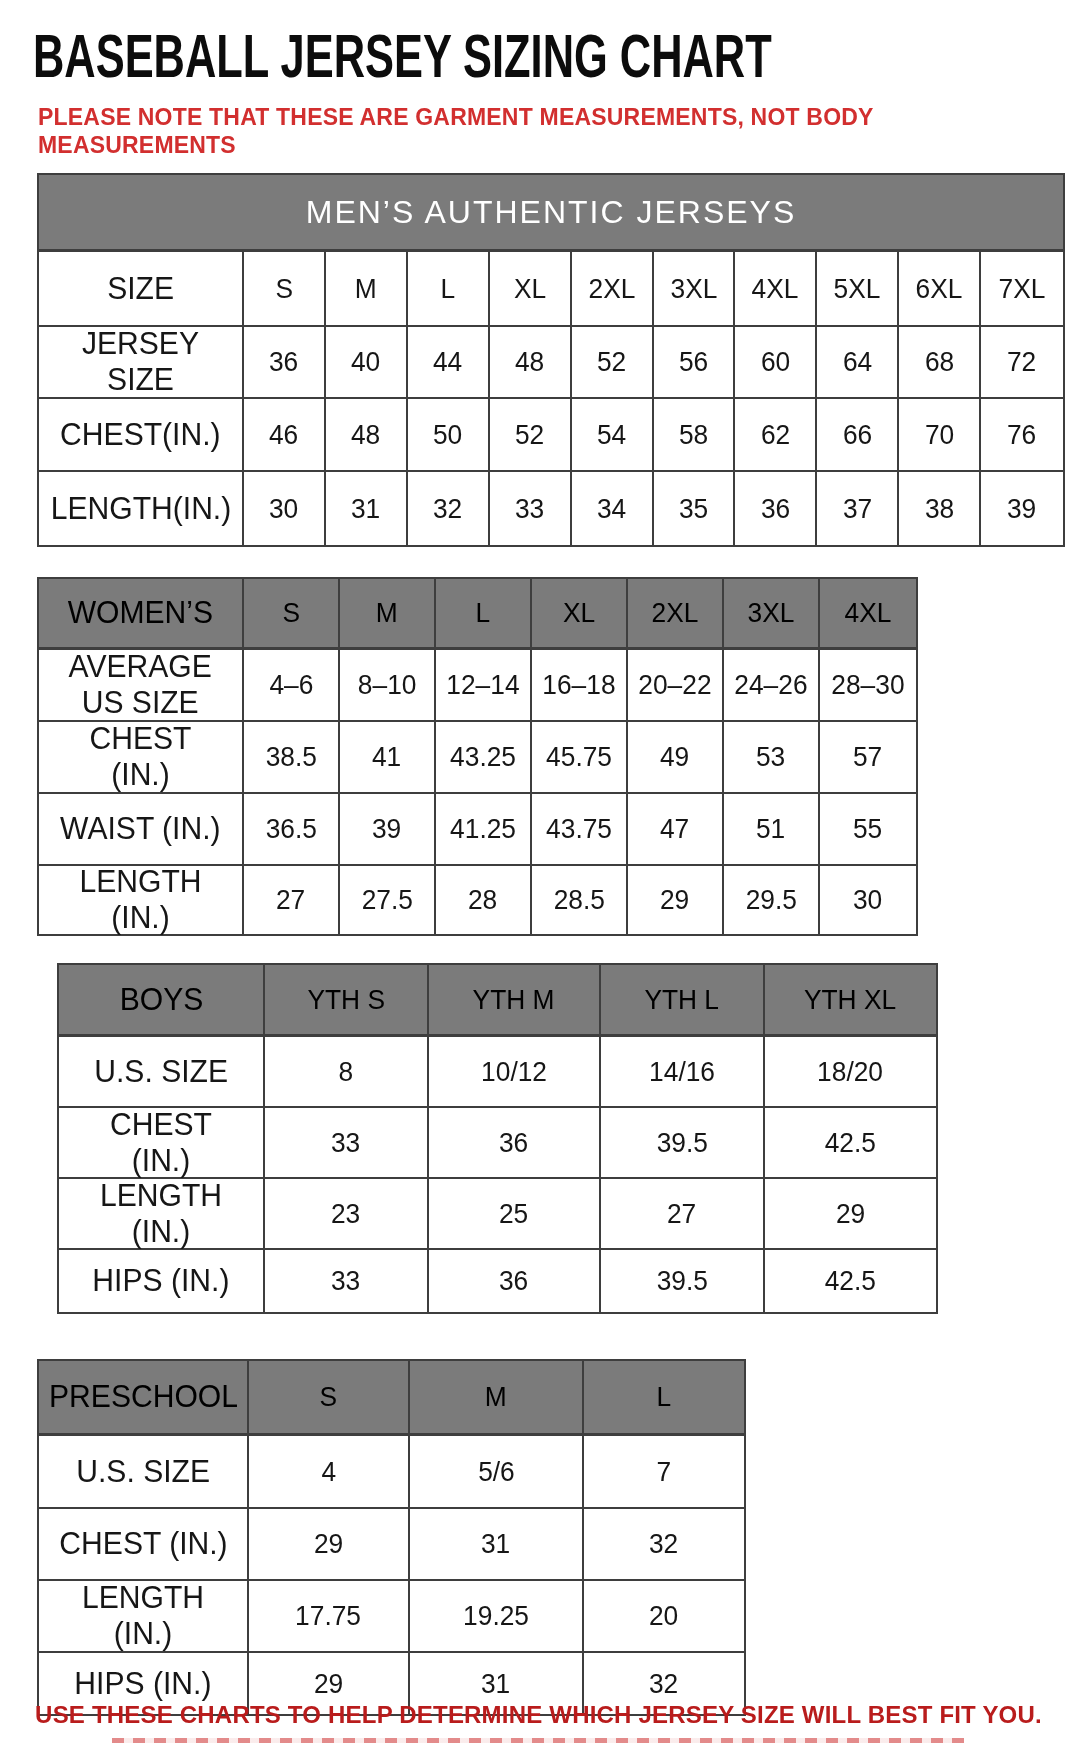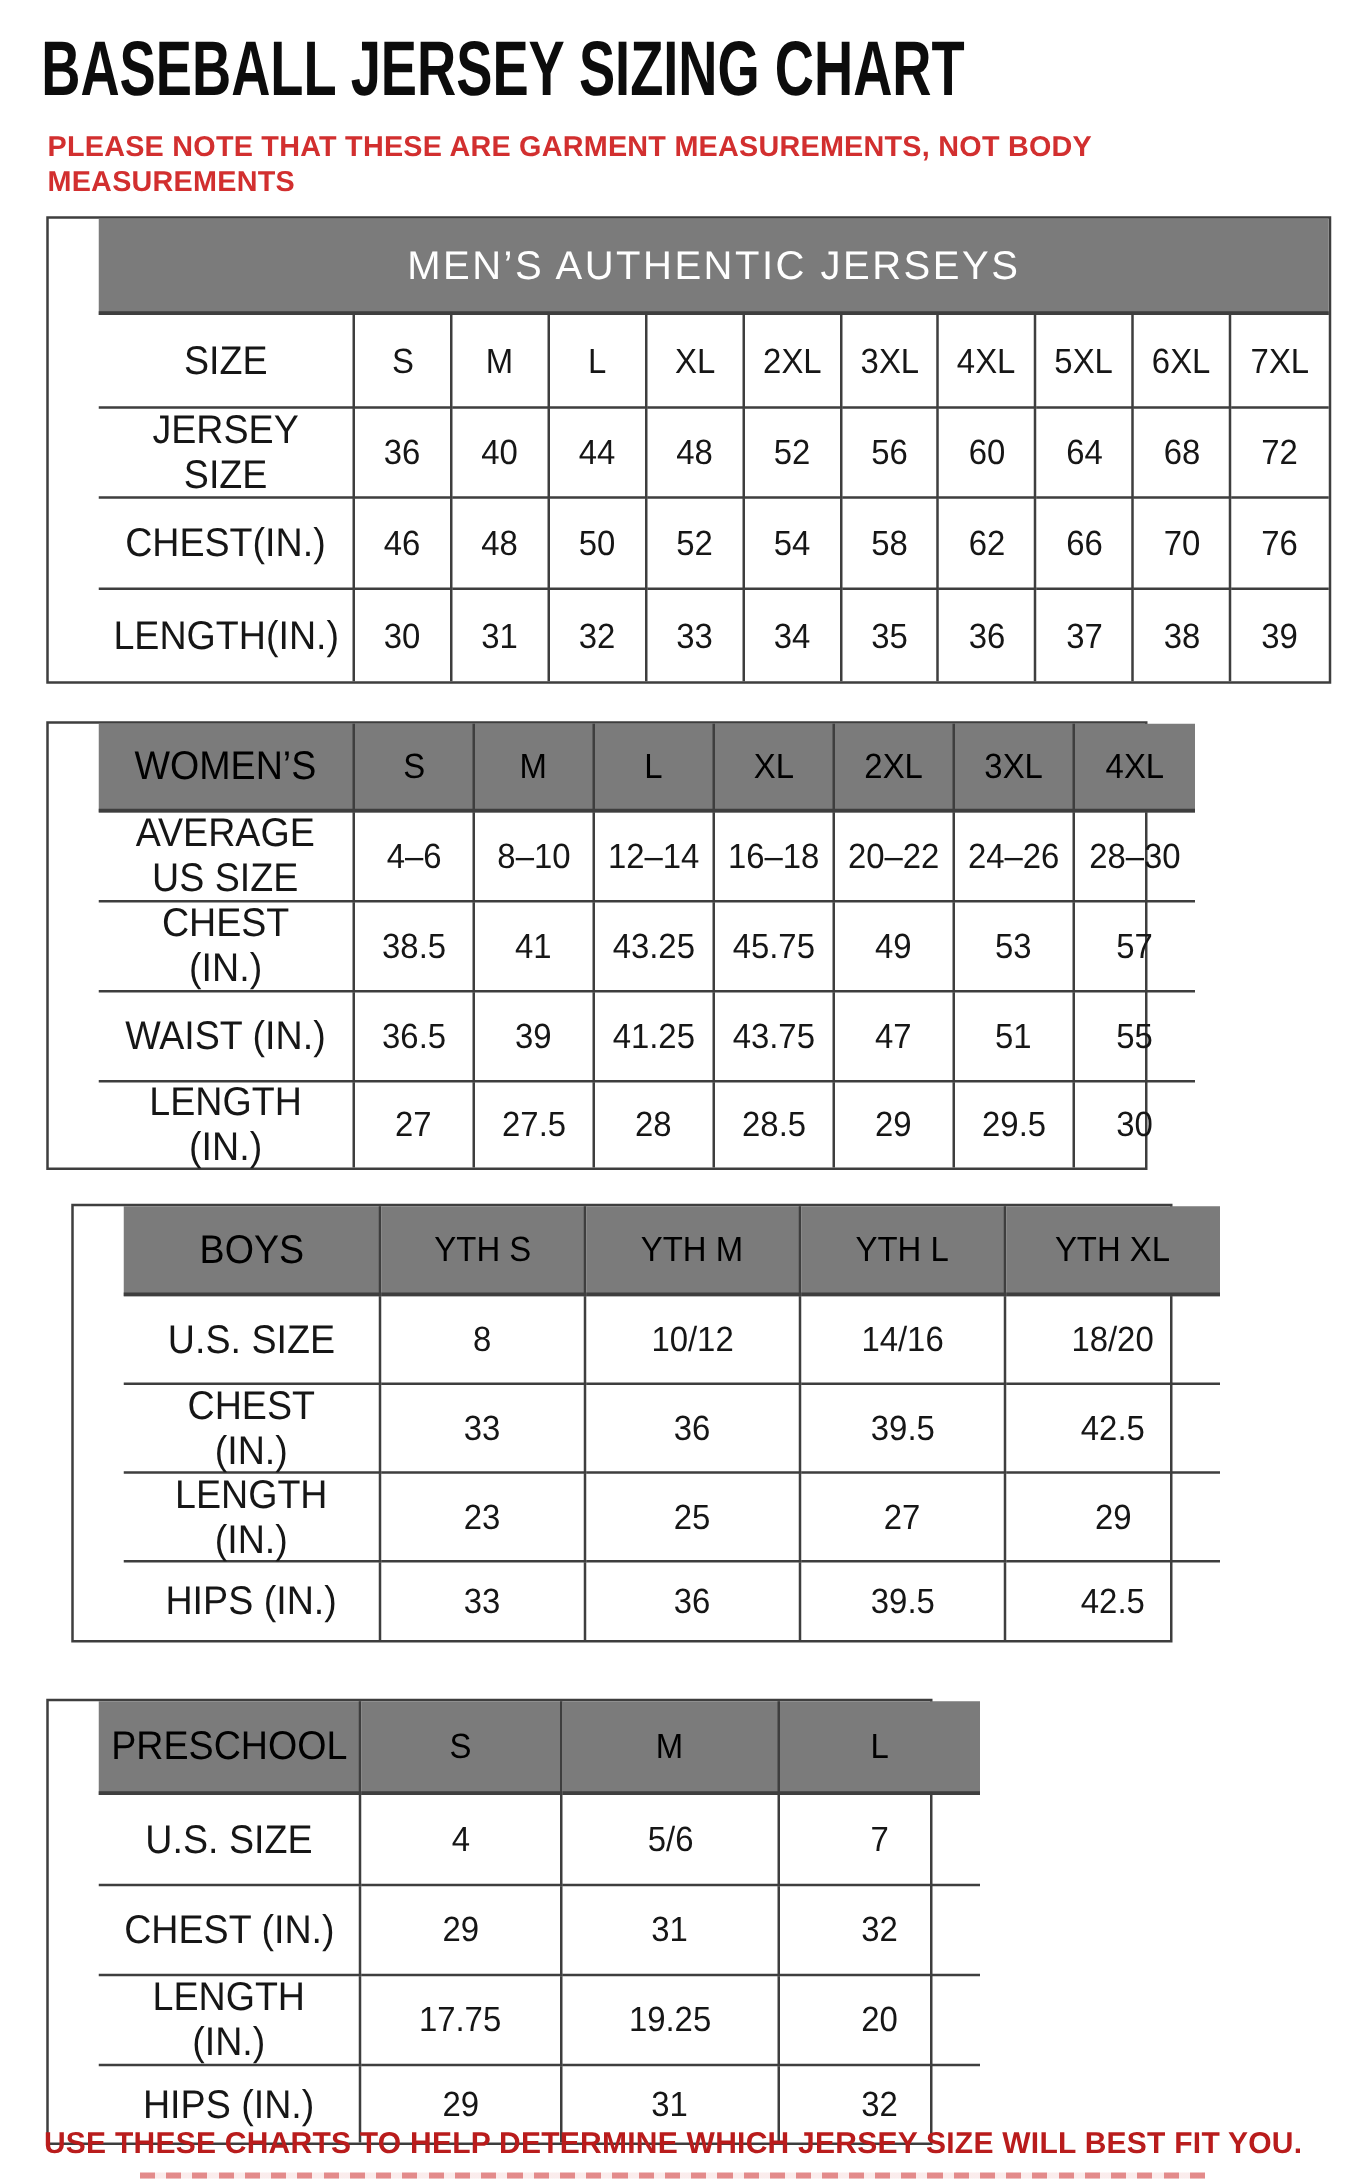--- a/index.html
+++ b/index.html
@@ -13,21 +13,20 @@
     transform:scaleX(0.70);transform-origin:left top;letter-spacing:0;
   }
   .note{
     position:absolute;left:22px;top:87px;margin:16px;width:880px;
     font-size:23px;font-weight:700;color:#d22f2f;line-height:28px;
     white-space:pre-line;letter-spacing:.2px;
   }
   .tbl{
     position:absolute;display:grid;box-sizing:border-box;background:#fff;
     border:2px solid #3e3e3e;
-    padding-left:40px;
   }
   .cell{
     display:flex;align-items:center;justify-content:center;text-align:center;
     box-sizing:border-box;border-right:2px solid #3e3e3e;border-bottom:2px solid #3e3e3e;
     font-size:28px;color:#161616;line-height:1.12;padding:0 8px;
   }
   .cell.label{font-size:32px;padding:0 14px;}
   .cell.lastcol{border-right:none;}
   .cell.lastrow{border-bottom:none;}
   .hcell{background:#7b7b7b;color:#000000;border-bottom:3px solid #3e3e3e;font-size:28px;}

